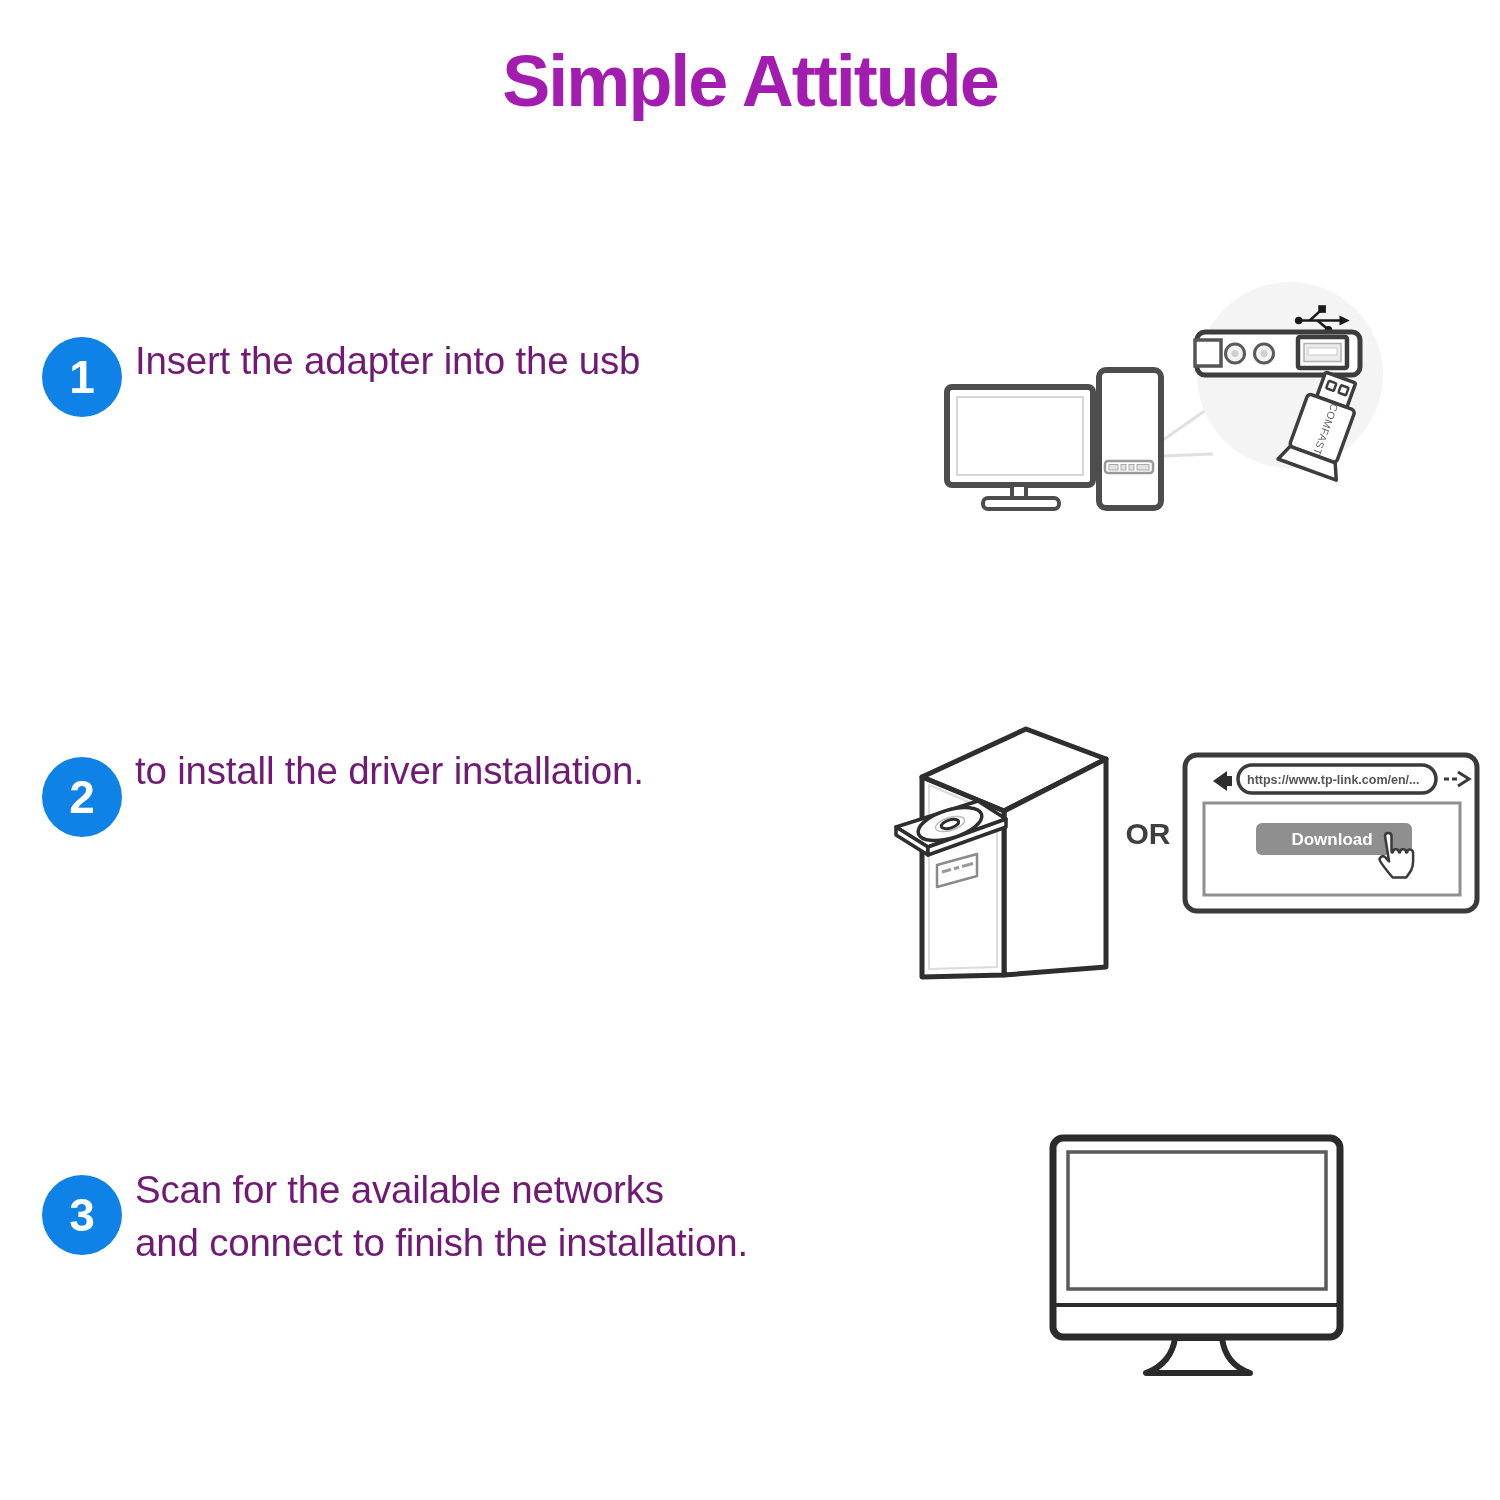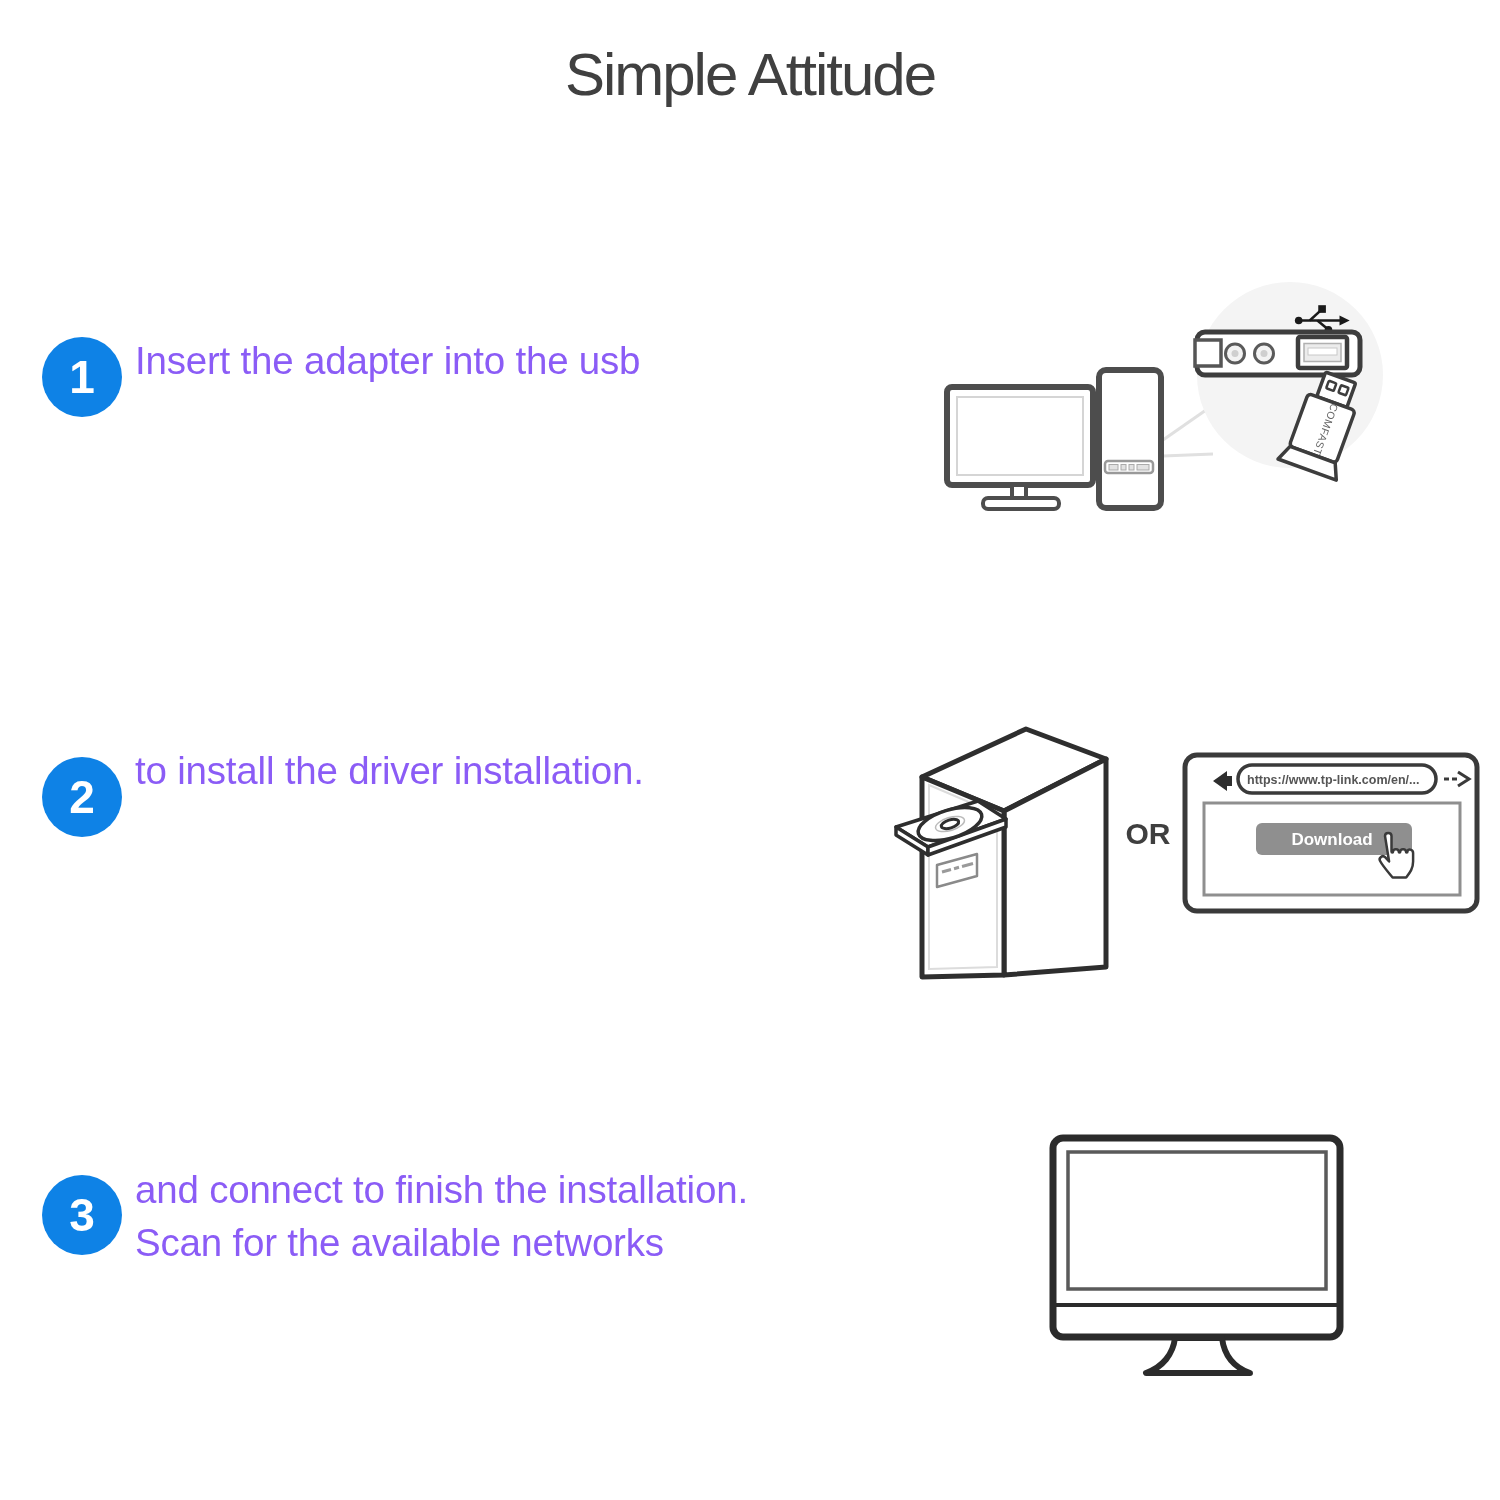--- a/index.html
+++ b/index.html
@@ -2,32 +2,32 @@
 <html><head>
 <meta charset="utf-8">
 <style>
   html,body { margin:0; padding:0; background:#ffffff; }
   .canvas {
     position:relative; width:1500px; height:1500px; background:#ffffff;
     font-family:"Liberation Sans", sans-serif; overflow:hidden;
   }
   .title {
     position:absolute; top:40px; left:0; width:100%;
-    text-align:center; font-size:60px; font-weight:normal;
-    color:#404040; letter-spacing:-2px;
+    text-align:center; font-size:72px; font-weight:bold;
+    color:#a21caf; letter-spacing:-2px;
   }
   .badge {
     position:absolute; left:42px; width:80px; height:80px; border-radius:50%;
     background:#0e82e6; color:#ffffff; font-size:46px; font-weight:bold;
     display:flex; align-items:center; justify-content:center;
   }
   .badge1 { top:337px; } .badge2 { top:757px; } .badge3 { top:1175px; }
   .step-text {
     position:absolute; left:135px; font-size:38.5px; line-height:53px;
-    color:#8b5cf6; letter-spacing:-0.2px; white-space:nowrap;
+    color:#701a75; letter-spacing:-0.2px; white-space:nowrap;
   }
   .text1 { top:334px; } .text2 { top:744px; } .text3 { top:1163px; }
   .illus { position:absolute; }
   .illus1 { left:900px; top:270px; width:540px; height:300px; }
   .illus2 { left:880px; top:715px; width:610px; height:265px; }
   .illus3 { left:1040px; top:1125px; width:320px; height:290px; }
 </style>
 </head>
 <body>
 
@@ -146,22 +146,22 @@
       <g>
         <rect x="376" y="108" width="156" height="32" rx="6" fill="#8f8f8f"></rect>
         <text x="452" y="129.5" font-size="17" font-weight="bold" fill="#ffffff" text-anchor="middle" font-family="Liberation Sans, sans-serif">Download</text>
       </g>
       <path d="M505,121 c0,-4 6.5,-4 6.5,0 v15.5 c0,1.3 1.6,1.3 1.6,0 c0,-3 5.6,-3 5.6,0 c0,1.3 1.6,1.3 1.6,0 c0,-3 5.6,-3 5.6,0 c0,1.3 1.6,1.3 1.6,0 c0,-3 5.6,-2.5 5.6,1.5 v8.5 c0,7.5 -3.5,11.5 -7,16 h-13.5 c-4,-5 -9.5,-11 -12.5,-16.5 c-1.8,-3.2 2.5,-6.5 5,-3.8 l4,4.3 Z" fill="#ffffff" stroke="#3a3a3a" stroke-width="2.5" stroke-linejoin="round"></path>
     </g>
   </svg>
 
   <div class="badge badge3">3</div>
   <div class="step-text text3">
+    <div>Scan for the available networks</div>
     <div>and connect to finish the installation.</div>
-    <div>Scan for the available networks</div>
   </div>
 
   <svg class="illus illus3" viewBox="0 0 320 290">
     <g>
       <rect x="13" y="13" width="287" height="199" rx="10" fill="#ffffff" stroke="#2b2b2b" stroke-width="7"></rect>
       <rect x="28" y="27" width="258" height="137" fill="#ffffff" stroke="#5a5a5a" stroke-width="3.5"></rect>
       <line x1="13" y1="180" x2="300" y2="180" stroke="#2b2b2b" stroke-width="4"></line>
       <path d="M135,213 C133,229 123,242 106,248 L210,248 C193,242 184,229 182,213 Z" fill="#ffffff" stroke="#2b2b2b" stroke-width="6" stroke-linejoin="round"></path>
     </g>
   </svg>

